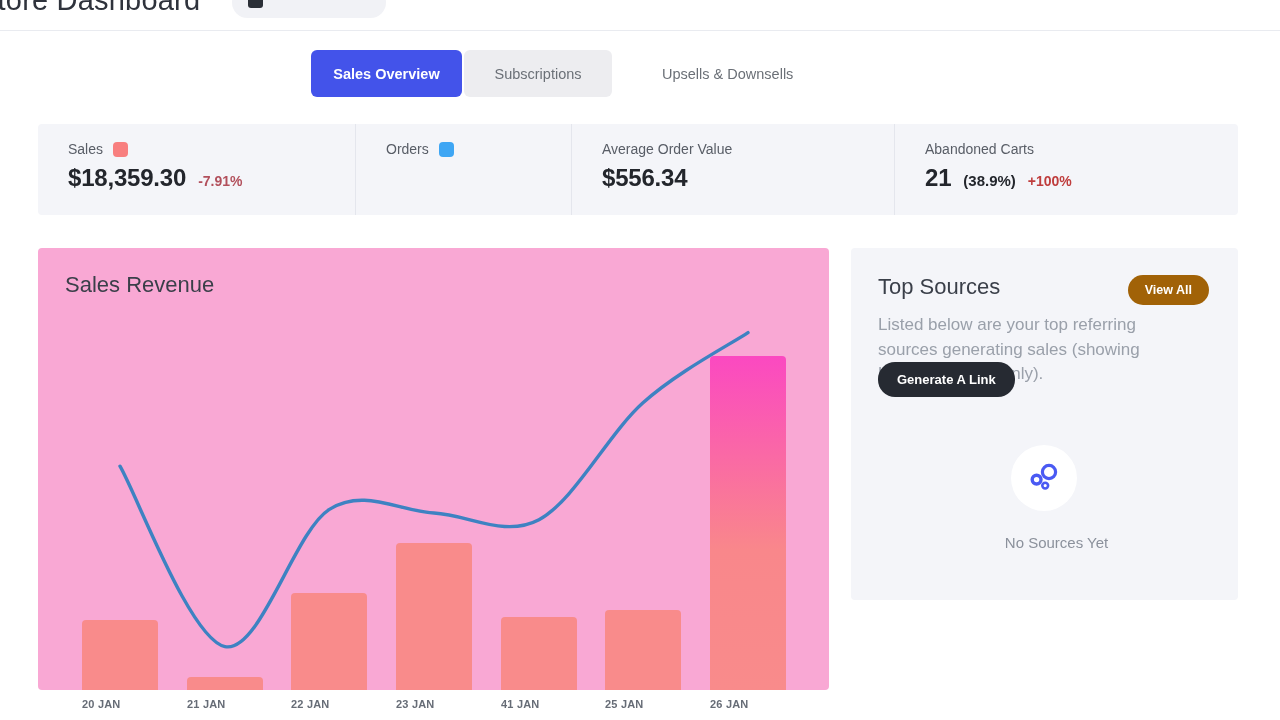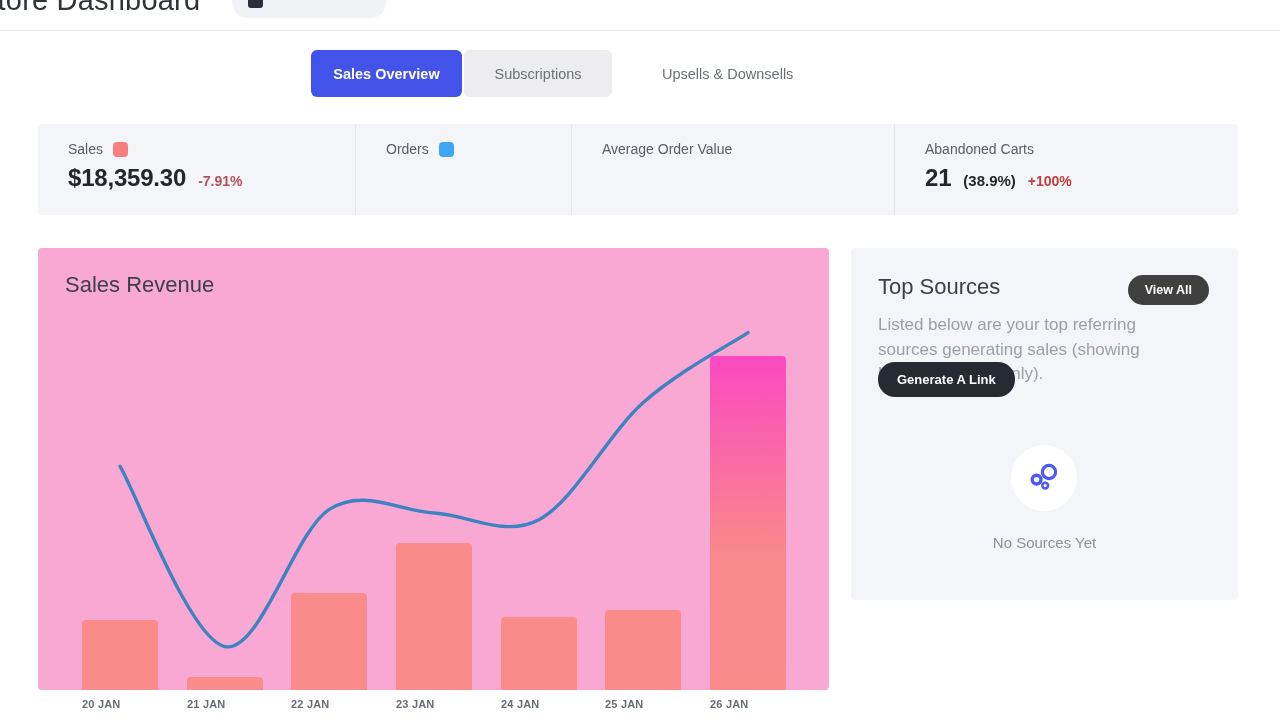--- a/index.html
+++ b/index.html
@@ -44,25 +44,25 @@
   .bar { position:absolute; bottom:0; width:76px; background:#f98b8b; border-radius:4px 4px 0 0; }
   .bar.hot { background:linear-gradient(180deg,#fb49c1 0%, #f9878b 58%, #f98b8b 100%); }
   #line-svg { position:absolute; left:0; top:0; width:791px; height:442px; pointer-events:none; }
   #line-svg path { fill:none; stroke-width:3.4px; stroke-linecap:round; stroke-linejoin:round; }
   #xlabels { left:38px; top:698px; width:791px; height:16px; }
   .xlabel { position:absolute; width:76px; text-align:left; font-size:11px; font-weight:700; color:#666c76; letter-spacing:.2px; }
 
   
   #sources-card { left:851px; top:248px; width:387px; height:352px; background:#f4f5f9; border-radius:4px; }
   #sources-title { position:absolute; left:27px; top:26px; font-size:22px; color:#3a3f49; }
-  #view-all-btn { position:absolute; right:29px; top:27px; background:#404040; color:#fff; font-size:12.5px; font-weight:700; border:none; border-radius:15px; padding:8px 17px; cursor:pointer; }
+  #view-all-btn { position:absolute; right:29px; top:27px; background:#a16207; color:#fff; font-size:12.5px; font-weight:700; border:none; border-radius:15px; padding:8px 17px; cursor:pointer; }
   #sources-desc { position:absolute; left:27px; top:65px; width:312px; font-size:17px; line-height:1.45; color:#9aa0aa; }
   #generate-link-btn { position:absolute; left:27px; top:114px; background:#262a32; color:#fff; font-size:13px; font-weight:700; border:none; border-radius:17px; padding:10px 19px; cursor:pointer; }
   #empty-circle { position:absolute; left:160px; top:197px; width:66px; height:66px; background:#ffffff; border-radius:50%; display:flex; align-items:center; justify-content:center; }
-  #empty-text { position:absolute; left:0; top:286px; width:387px; text-align:center; font-size:15px; color:#8b919c; }
+  #empty-text { position:absolute; left:12px; top:286px; width:387px; text-align:center; font-size:15px; color:#8b919c; }
 </style>
 </head>
 <body>
 
 <div id="stage">
 
   <div id="page-title" class="abs">Store Dashboard</div>
   <div id="store-pill" class="abs">
     <span class="pill-icon"></span>
   </div>
@@ -88,20 +88,23 @@
     <div class="stat-cell c1">
       <div class="stat-label-row">
         <span class="stat-label">Orders</span>
         <span class="swatch orders"></span>
       </div>
     </div>
     <div class="stat-cell c2">
       <div class="stat-label-row">
         <span class="stat-label">Average Order Value</span>
       </div>
+      <div class="stat-value-row">
+        <span class="stat-value">$556.34</span>
+      </div>
     </div>
     <div class="stat-cell c3">
       <div class="stat-label-row">
         <span class="stat-label">Abandoned Carts</span>
       </div>
       <div class="stat-value-row">
         <span class="stat-value">21</span>
         <span class="stat-extra">(38.9%)</span>
         <span class="delta delta-pos">+100%</span>
       </div>
@@ -121,21 +124,21 @@
       </div>
     <svg id="line-svg">
       <path id="trend-path" d="M 82 218.2 C 99.5 248.3, 152.2 391.3, 187 398.6 C 221.8 405.8, 256.2 283.9, 291 261.6 C 325.8 239.4, 361.0 263.3, 396 265.0 C 431.0 266.7, 466.2 290.0, 501 271.7 C 535.8 253.3, 570.2 185.9, 605 154.8 C 639.8 123.6, 692.5 96.3, 710 84.6" stroke="#3e82c2"></path>
     </svg>
   </div>
   <div id="xlabels" class="abs">
       <span class="xlabel" style="left: 44px;">20 JAN</span>
       <span class="xlabel" style="left: 149px;">21 JAN</span>
       <span class="xlabel" style="left: 253px;">22 JAN</span>
       <span class="xlabel" style="left: 358px;">23 JAN</span>
-      <span class="xlabel" style="left: 463px;">24 JAN</span>
+      <span class="xlabel" style="left: 463px;">41 JAN</span>
       <span class="xlabel" style="left: 567px;">25 JAN</span>
       <span class="xlabel" style="left: 672px;">26 JAN</span>
     </div>
 
   <div id="sources-card" class="abs">
     <div id="sources-title">Top Sources</div>
     <button id="view-all-btn">View All</button>
     <div id="sources-desc">Listed below are your top referring sources generating sales (showing UTM_SOURCE only).</div>
     <button id="generate-link-btn">Generate A Link</button>
     <div id="empty-circle">

